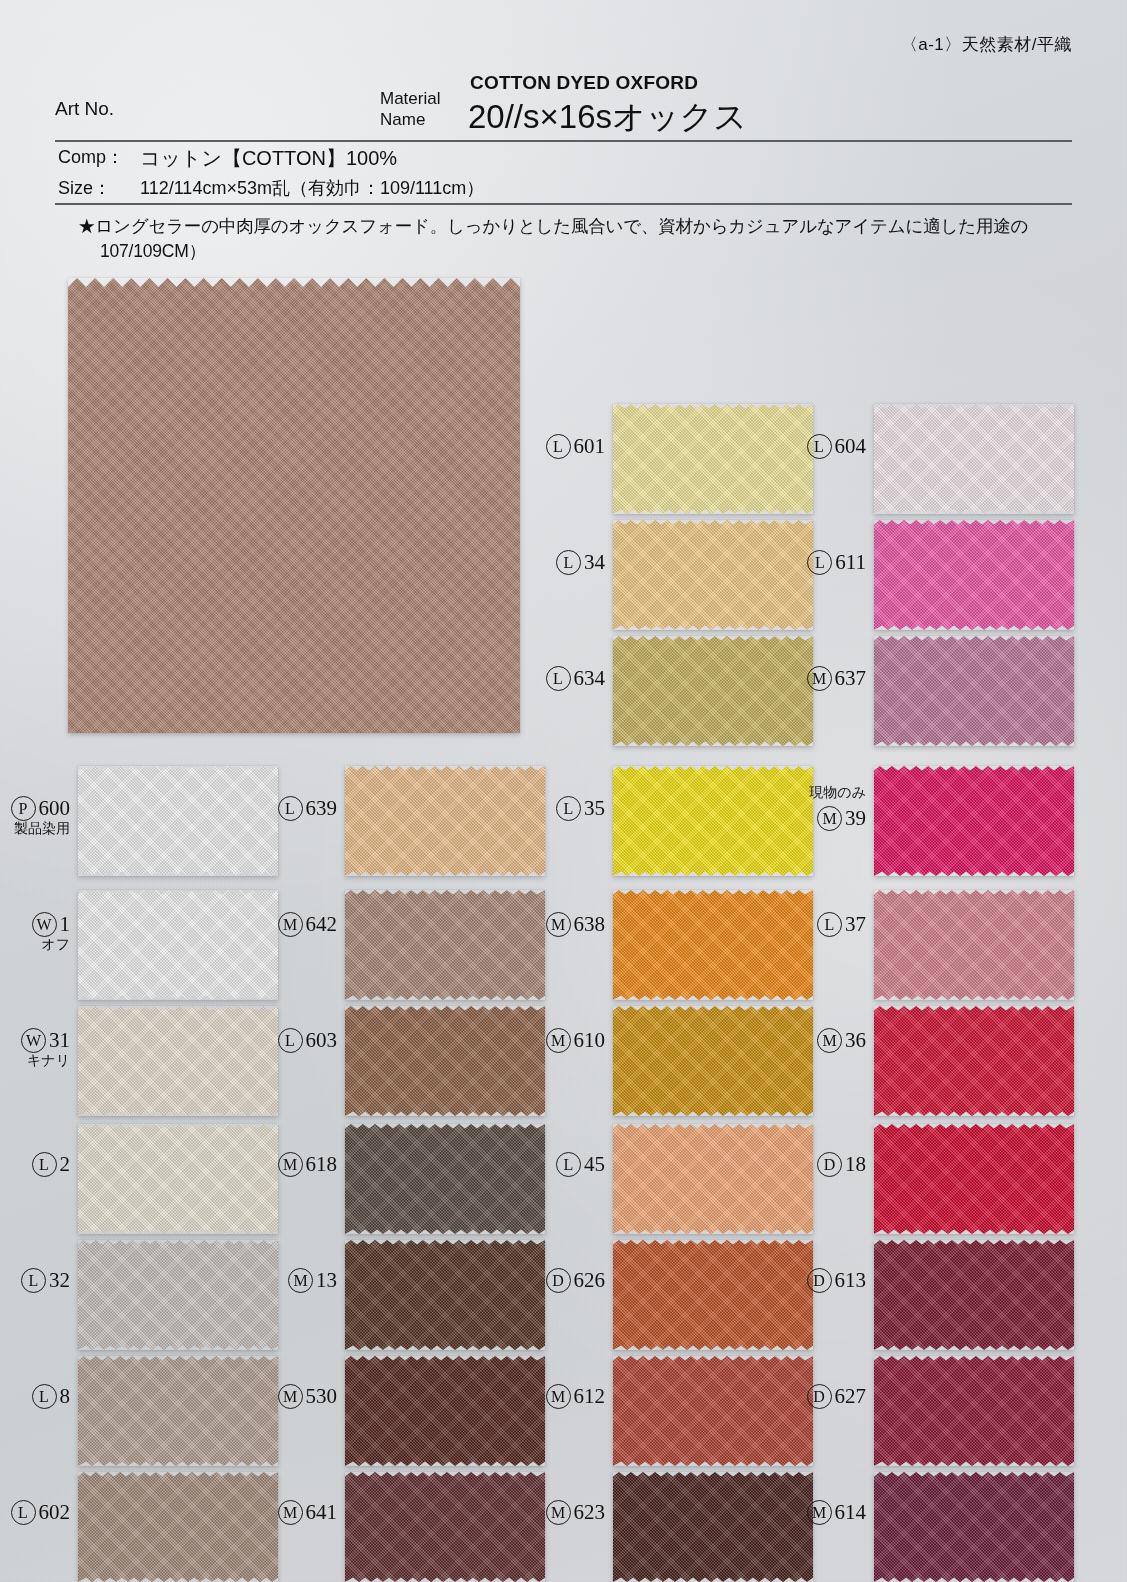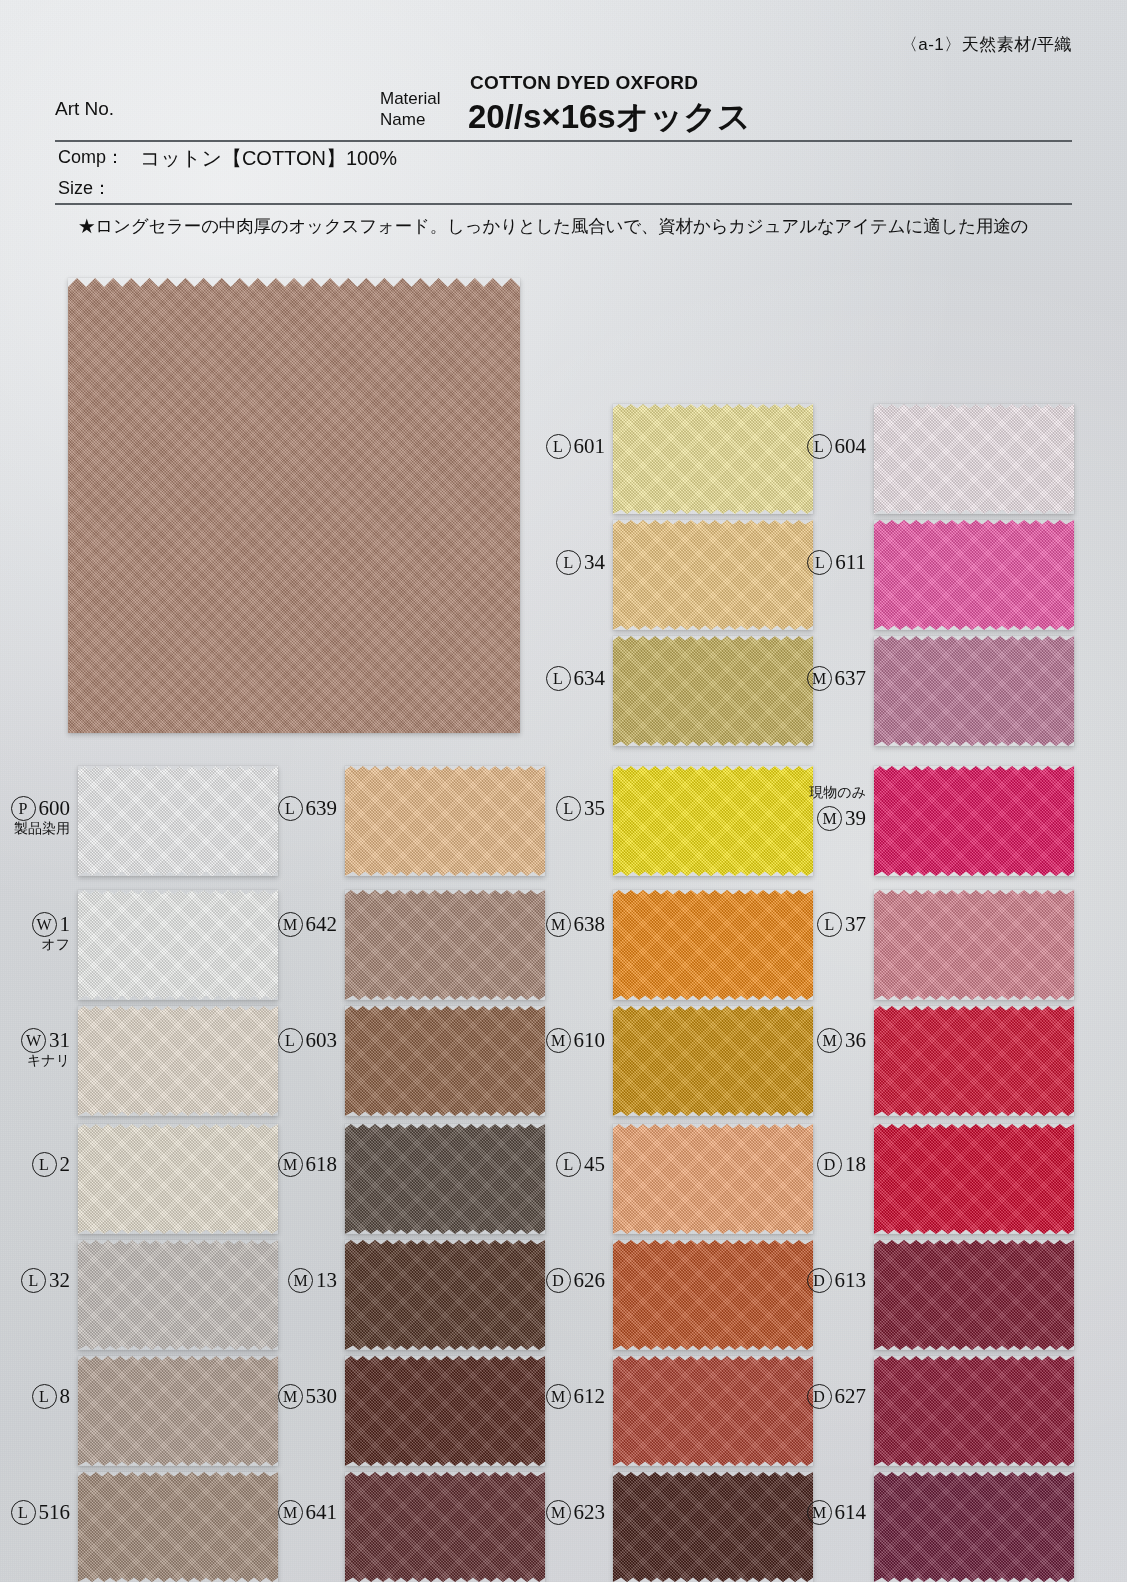--- a/index.html
+++ b/index.html
@@ -38,21 +38,21 @@
   #matname-label{
     position:absolute;left:380px;top:88px;
     font-size:17px;line-height:1.25;font-weight:500;
   }
   #matname-en{
     position:absolute;left:470px;top:72px;
     font-size:19px;font-weight:600;letter-spacing:.2px;
   }
   #matname-jp{
     position:absolute;left:468px;top:95px;
-    font-size:33px;font-weight:bold;letter-spacing:0px;
+    font-size:33px;font-weight:normal;letter-spacing:0px;
   }
   .rule{position:absolute;left:55px;width:1017px;height:2px;background:#5a5f64;}
   #rule-1{top:140px;}
   #rule-2{top:203px;}
   #comp-label{position:absolute;left:58px;top:145px;font-size:18px;}
   #comp-value{position:absolute;left:140px;top:145px;font-size:20px;font-weight:500;}
   #size-label{position:absolute;left:58px;top:176px;font-size:18px;}
   #size-value{position:absolute;left:140px;top:176px;font-size:18px;font-weight:500;}
 
   #description{
@@ -160,26 +160,28 @@
   </div>
   <div id="matname-en">COTTON DYED OXFORD</div>
   <div id="matname-jp">20//s×16sオックス</div>
 
   <div class="rule" id="rule-1"></div>
 
   <div id="comp-label">Comp：</div>
   <div id="comp-value">コットン【COTTON】100%</div>
 
   <div id="size-label">Size：</div>
+  <div id="size-value">112/114cm×53m乱（有効巾：109/111cm）</div>
 
   <div class="rule" id="rule-2"></div>
 </div>
 
 <div id="description">
   <span class="cont2">★ロングセラーの中肉厚のオックスフォード。しっかりとした風合いで、資材からカジュアルなアイテムに適した用途の</span>
+  <span class="cont">107/109CM）</span>
 </div>
 
 <div id="swatch-area">
 
   <div class="swatch big" id="main-swatch" style="position:absolute;left:68px;top:8px;width:452px;height:455px;">
     <div class="cloth" style="background-color: rgb(171, 131, 112);"></div>
   </div>
 
 <div class="swatch-cell">
       <div class="swatch" style="position: absolute; left: 78px; top: 496px; width: 200px; height: 110px;">
@@ -237,21 +239,21 @@
         <span class="grade-badge">L</span>
         <span class="color-num">8</span>
       </div>
     </div>
     <div class="swatch-cell">
       <div class="swatch" style="position: absolute; left: 78px; top: 1202px; width: 200px; height: 110px;">
         <div class="cloth" style="background-color: rgb(164, 141, 124);"></div>
       </div>
       <div class="swatch-label" style="left: 0px; top: 1230px; width: 70px;">
         <span class="grade-badge">L</span>
-        <span class="color-num">516</span>
+        <span class="color-num">602</span>
       </div>
     </div>
     <div class="swatch-cell">
       <div class="swatch" style="position: absolute; left: 345px; top: 496px; width: 200px; height: 110px;">
         <div class="cloth" style="background-color: rgb(234, 189, 139);"></div>
       </div>
       <div class="swatch-label" style="left: 270px; top: 526px; width: 67px;">
         <span class="grade-badge">L</span>
         <span class="color-num">639</span>
       </div>

